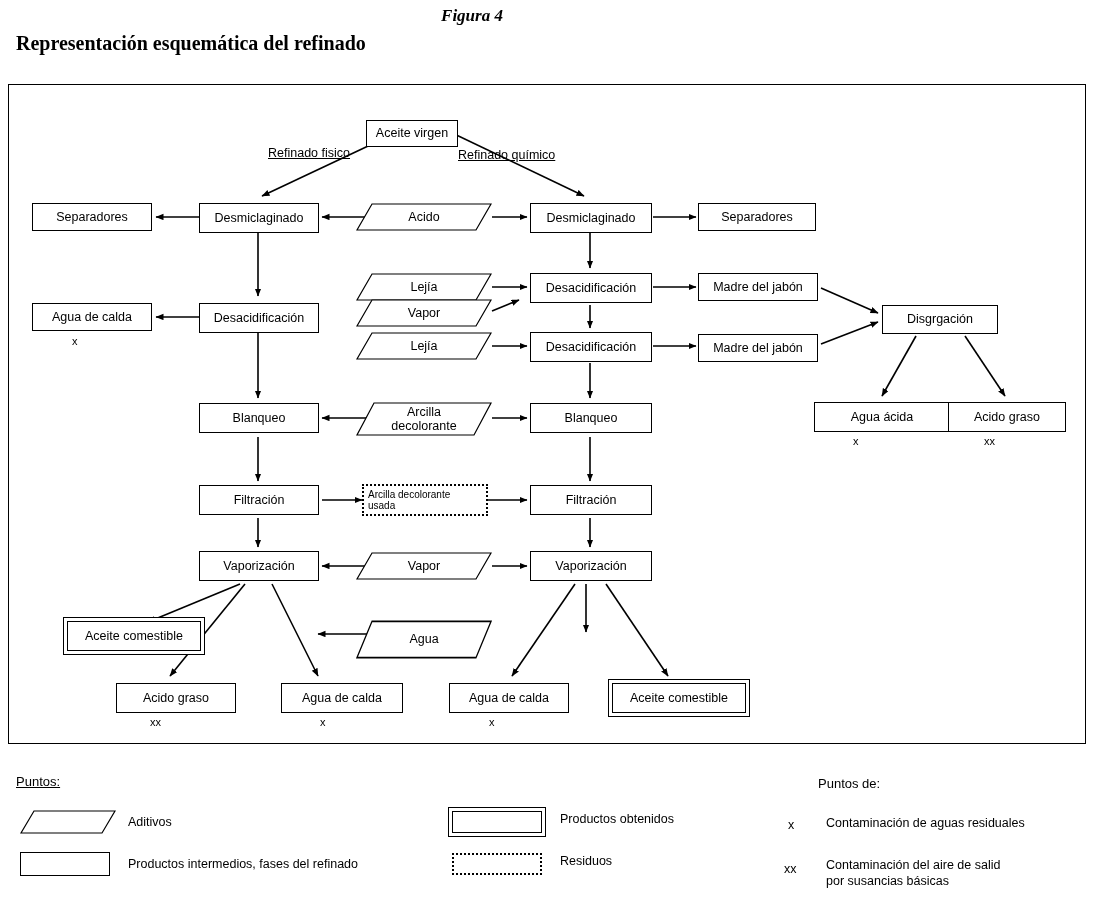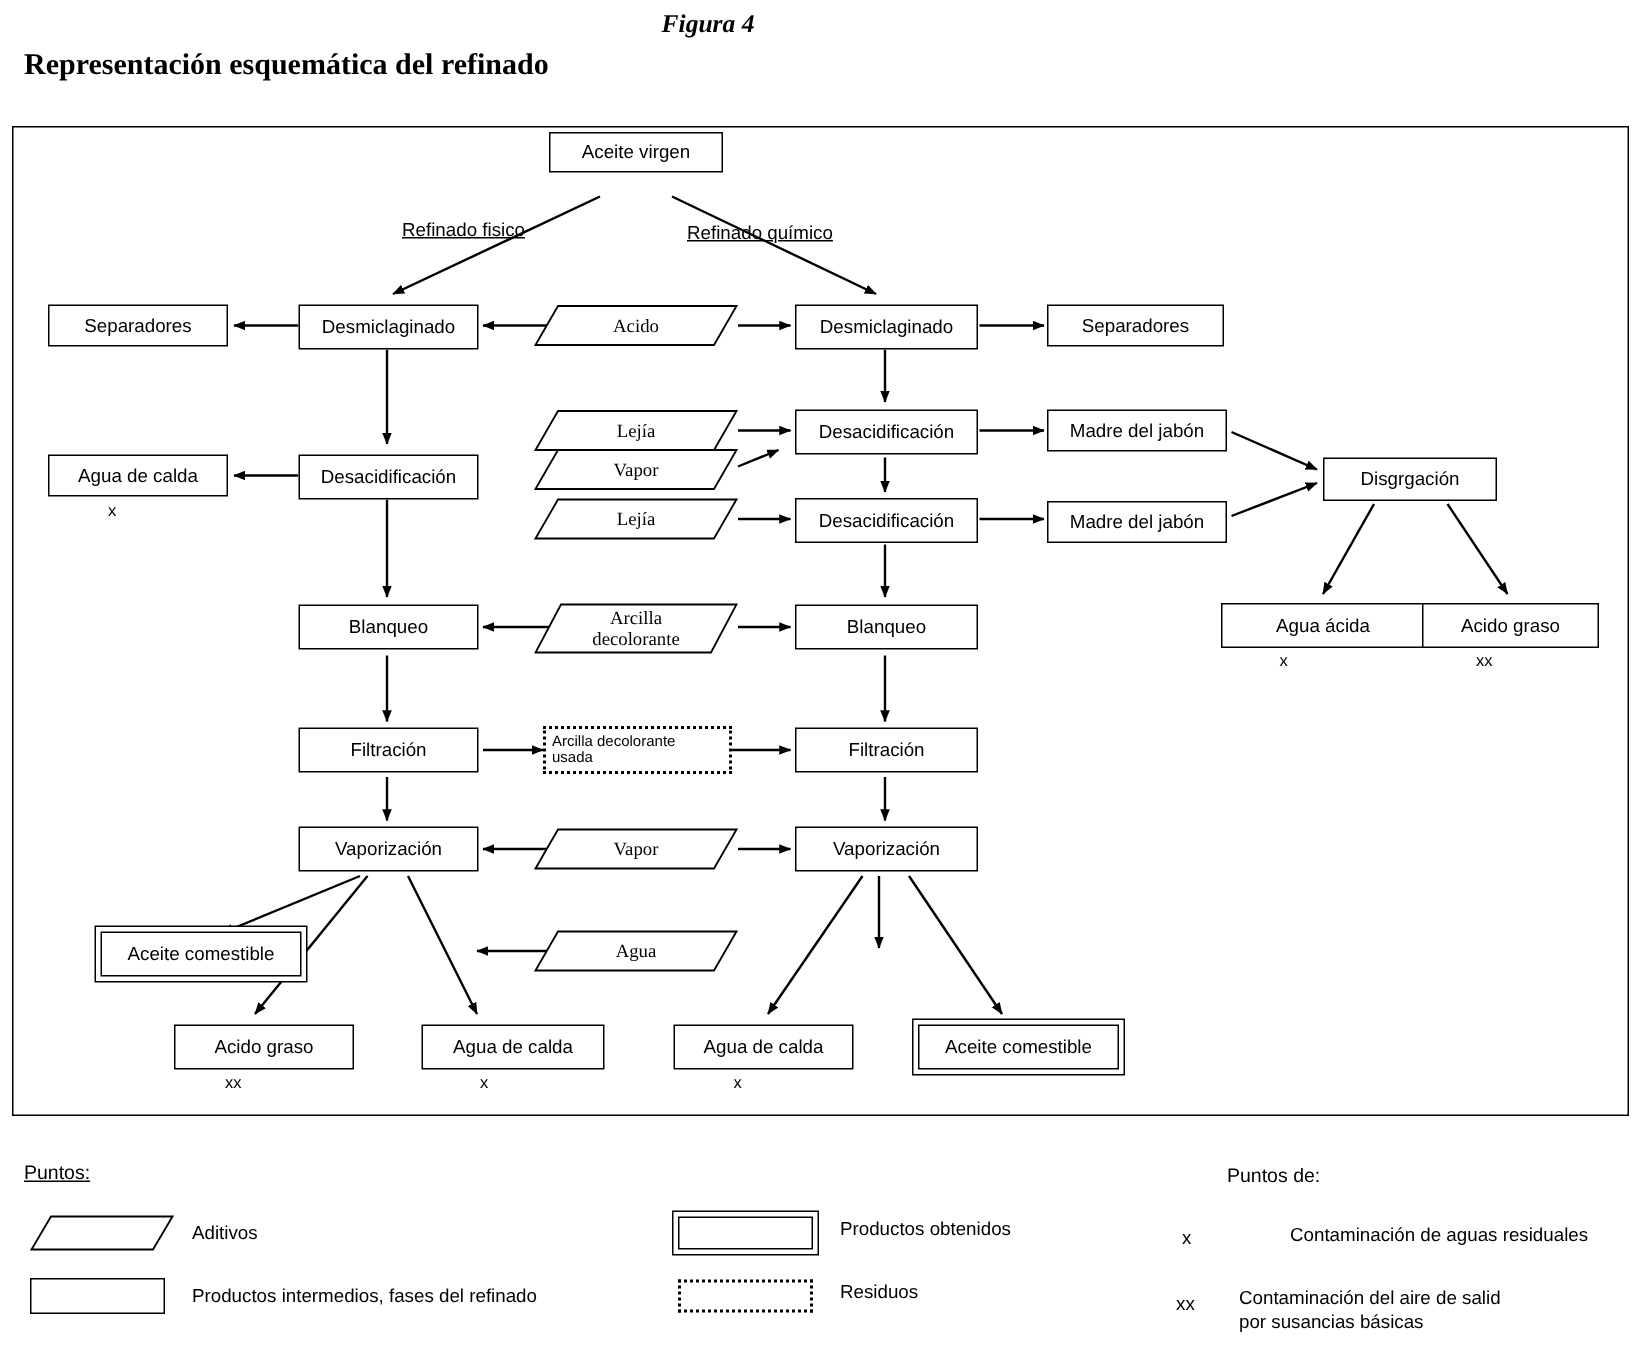--- a/index.html
+++ b/index.html
@@ -92,21 +92,21 @@
   .node.dbl {
     border: 1px solid #000;
     box-shadow: 0 0 0 3px #fff, 0 0 0 4px #000;
   }
   .node.dotted {
     border: 2px dotted #000;
   }
   .para {
     position: absolute;
     box-sizing: border-box;
-    font-family: Liberation Serif, serif;
+    font-family: Liberation Sans, sans-serif;
     font-size: 12.5px;
     display: flex;
     align-items: center;
     justify-content: center;
     text-align: center;
     line-height: 1.15;
   }
   .para .shape {
     position: absolute;
     left: 0; top: 0;
@@ -234,21 +234,21 @@
 
       <path d="M575,584 L512,676"></path>
       <path d="M606,584 L668,676"></path>
 
       <path d="M372,634 L318,634"></path>
 
       <path d="M586,584 L586,632"></path>
     </g>
   </svg>
 
-  <div class="node" style="left:366px;top:88px;width:116px;height:27px;">
+  <div class="node" style="left:366px;top:120px;width:92px;height:27px;">
     <span>Aceite virgen</span>
   </div>
 
   <div class="edge-label" style="left:268px;top:146px;text-decoration:underline;">Refinado fisico</div>
   <div class="edge-label" style="left:458px;top:148px;">Refinado químico</div>
 
   <div class="node" style="left:32px;top:203px;width:120px;height:28px;">
     <span>Separadores</span>
   </div>
   <div class="node" style="left:199px;top:203px;width:120px;height:30px;">
@@ -360,21 +360,21 @@
     <span class="lbl">Vapor</span>
   </div>
   <div class="node" style="left:530px;top:551px;width:122px;height:30px;">
     <span>Vaporización</span>
   </div>
 
   <div class="node dbl" style="left:67px;top:621px;width:134px;height:30px;">
     <span>Aceite comestible</span>
   </div>
 
-  <div class="para" style="left:356px;top:620px;width:136px;height:28px;">
+  <div class="para" style="left:356px;top:620px;width:136px;height:39px;">
     <svg class="shape" viewBox="0 0 136 28" preserveAspectRatio="none">
       <polygon points="16,1 135,1 120,27 1,27" fill="#fff" stroke="#000" stroke-width="1.2"></polygon>
     </svg>
     <span class="lbl">Agua</span>
   </div>
 
   <div class="node" style="left:116px;top:683px;width:120px;height:30px;">
     <span>Acido graso</span>
   </div>
   <div class="mark" style="left:150px;top:716px;">xx</div>
@@ -408,20 +408,20 @@
 
     <div class="leg-box dbl" style="left:444px;top:59px;width:90px;height:22px;"></div>
     <div class="leg-text" style="left:552px;top:60px;">Productos obtenidos</div>
 
     <div class="leg-box dotted" style="left:444px;top:101px;width:90px;height:22px;"></div>
     <div class="leg-text" style="left:552px;top:102px;">Residuos</div>
 
     <div class="leg-title plain" style="left:810px;top:24px;">Puntos de:</div>
 
     <div class="leg-text" style="left:780px;top:66px;">x</div>
-    <div class="leg-text" style="left:852px;top:64px;text-align:right;">Contaminación de aguas residuales</div>
+    <div class="leg-text" style="left:818px;top:64px;text-align:right;">Contaminación de aguas residuales</div>
 
     <div class="leg-text" style="left:776px;top:110px;">xx</div>
     <div class="leg-text" style="left:818px;top:106px;">Contaminación del aire de salid
 por susancias básicas</div>
   </div>
 
 </div>
 
 </body></html>

